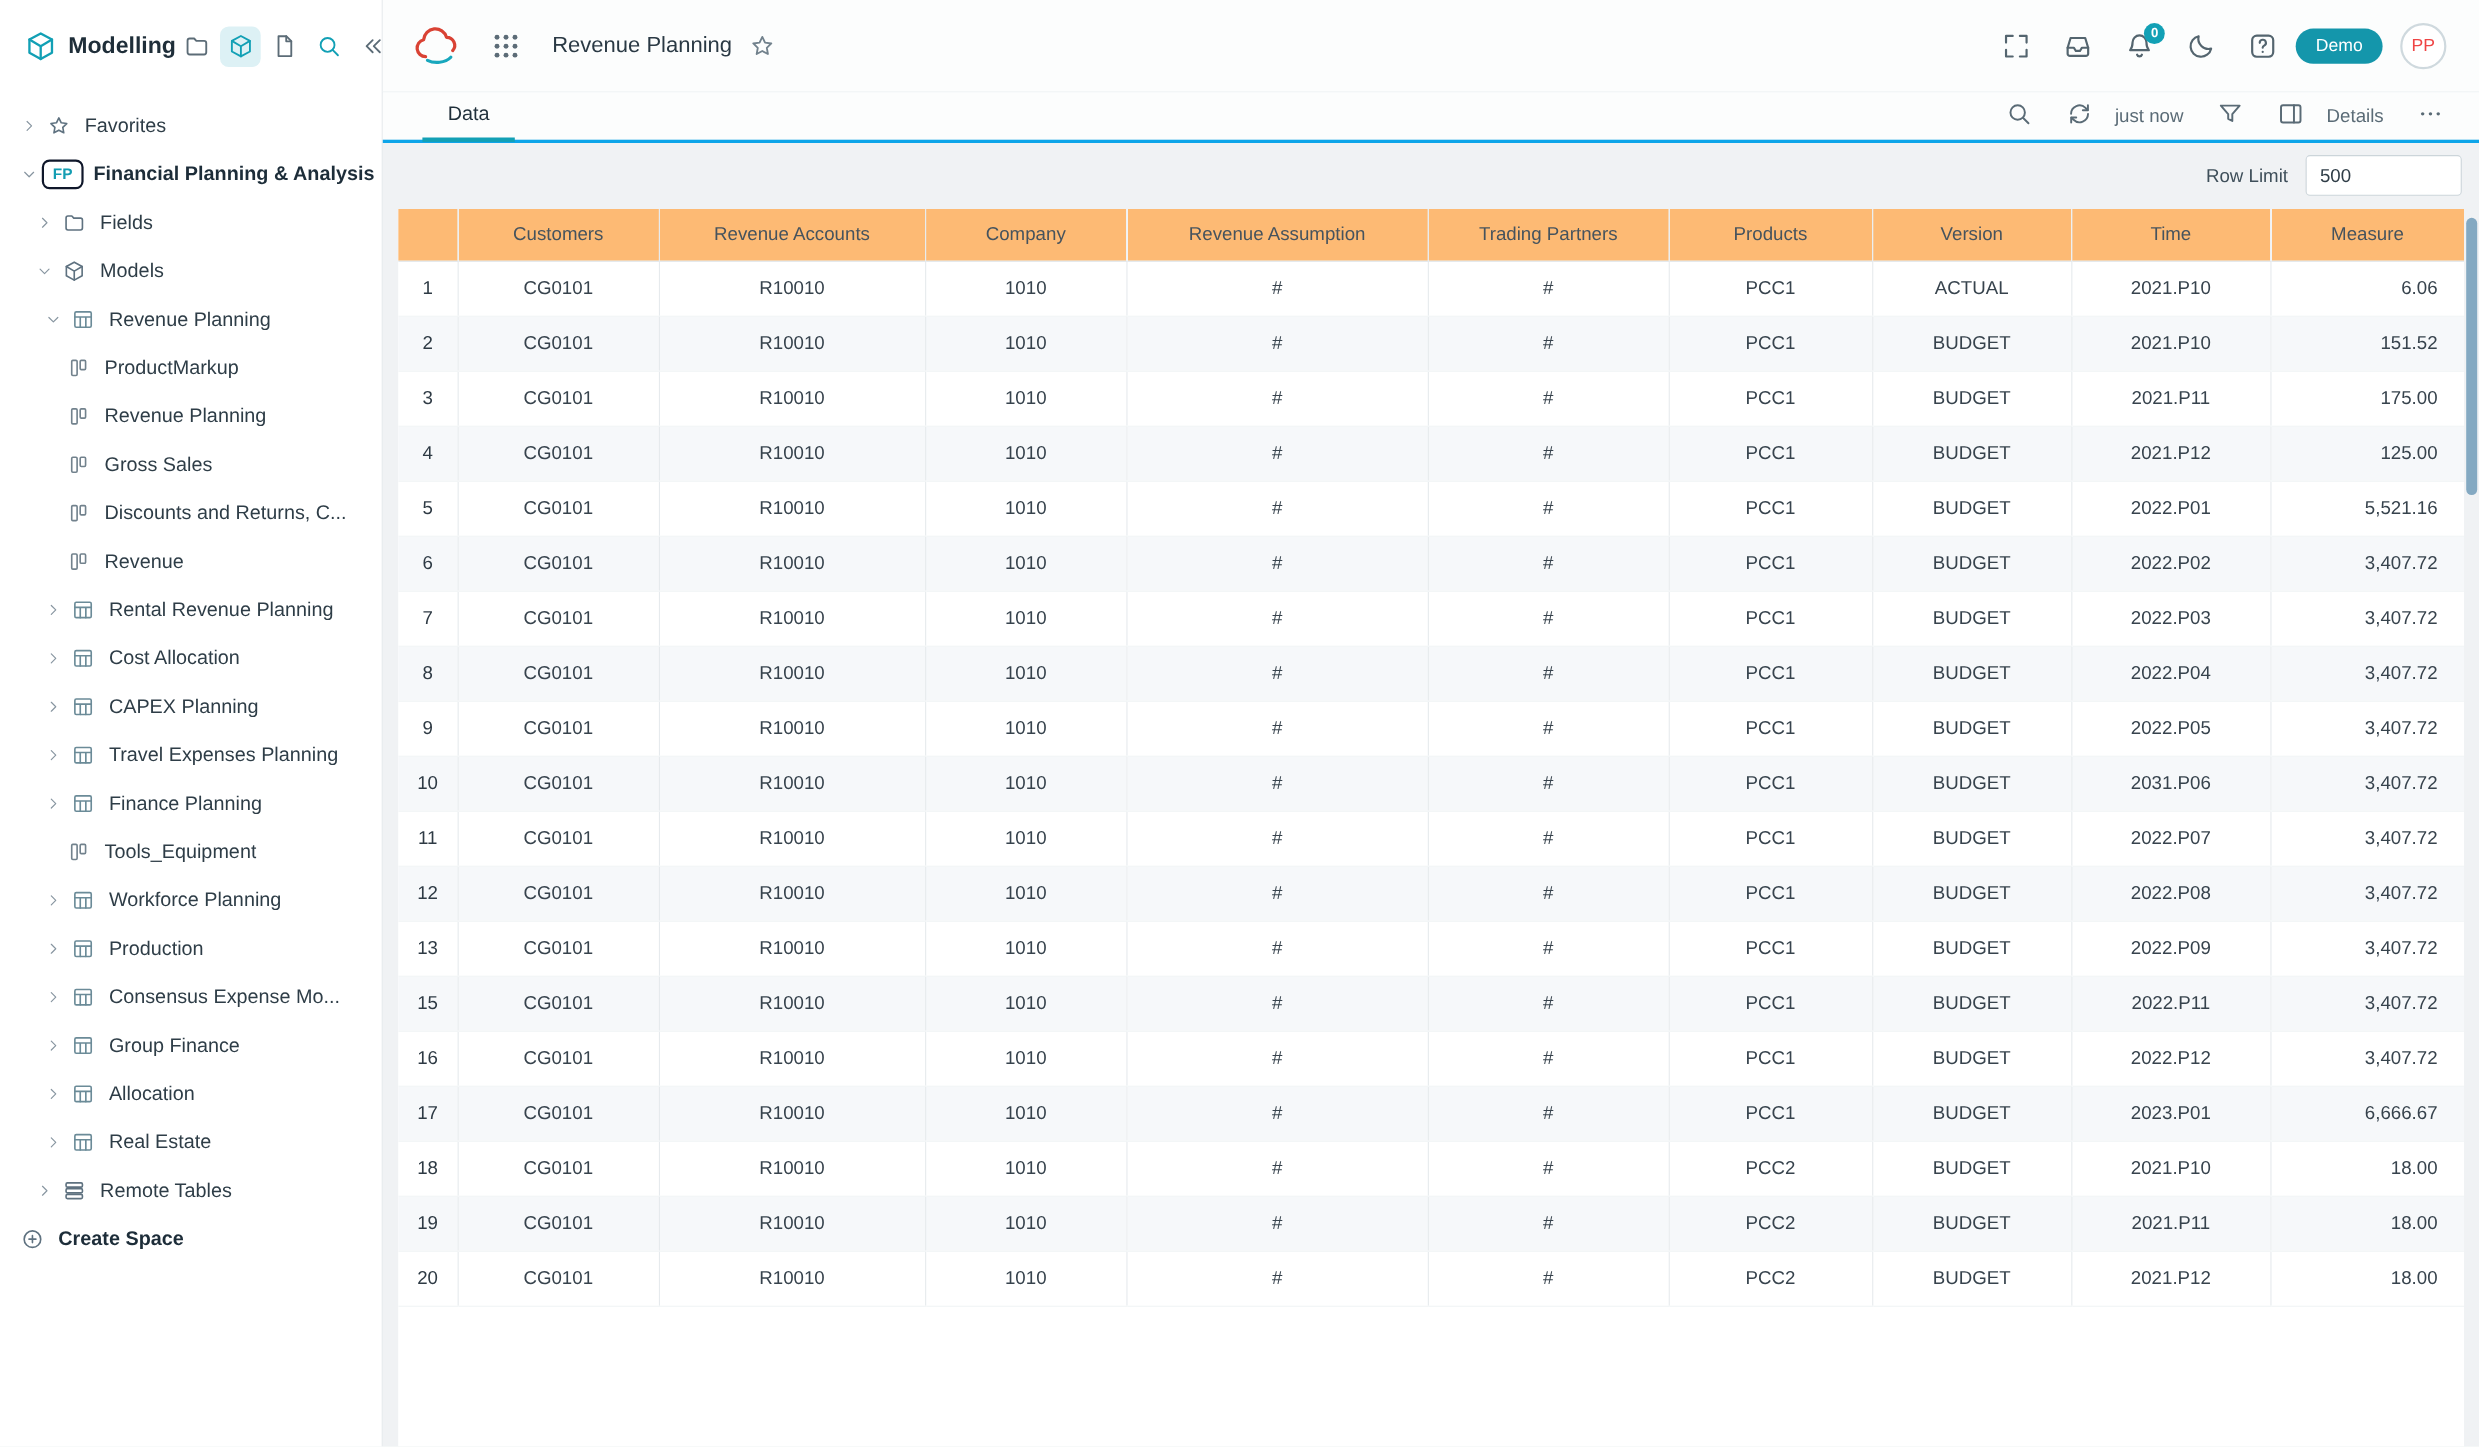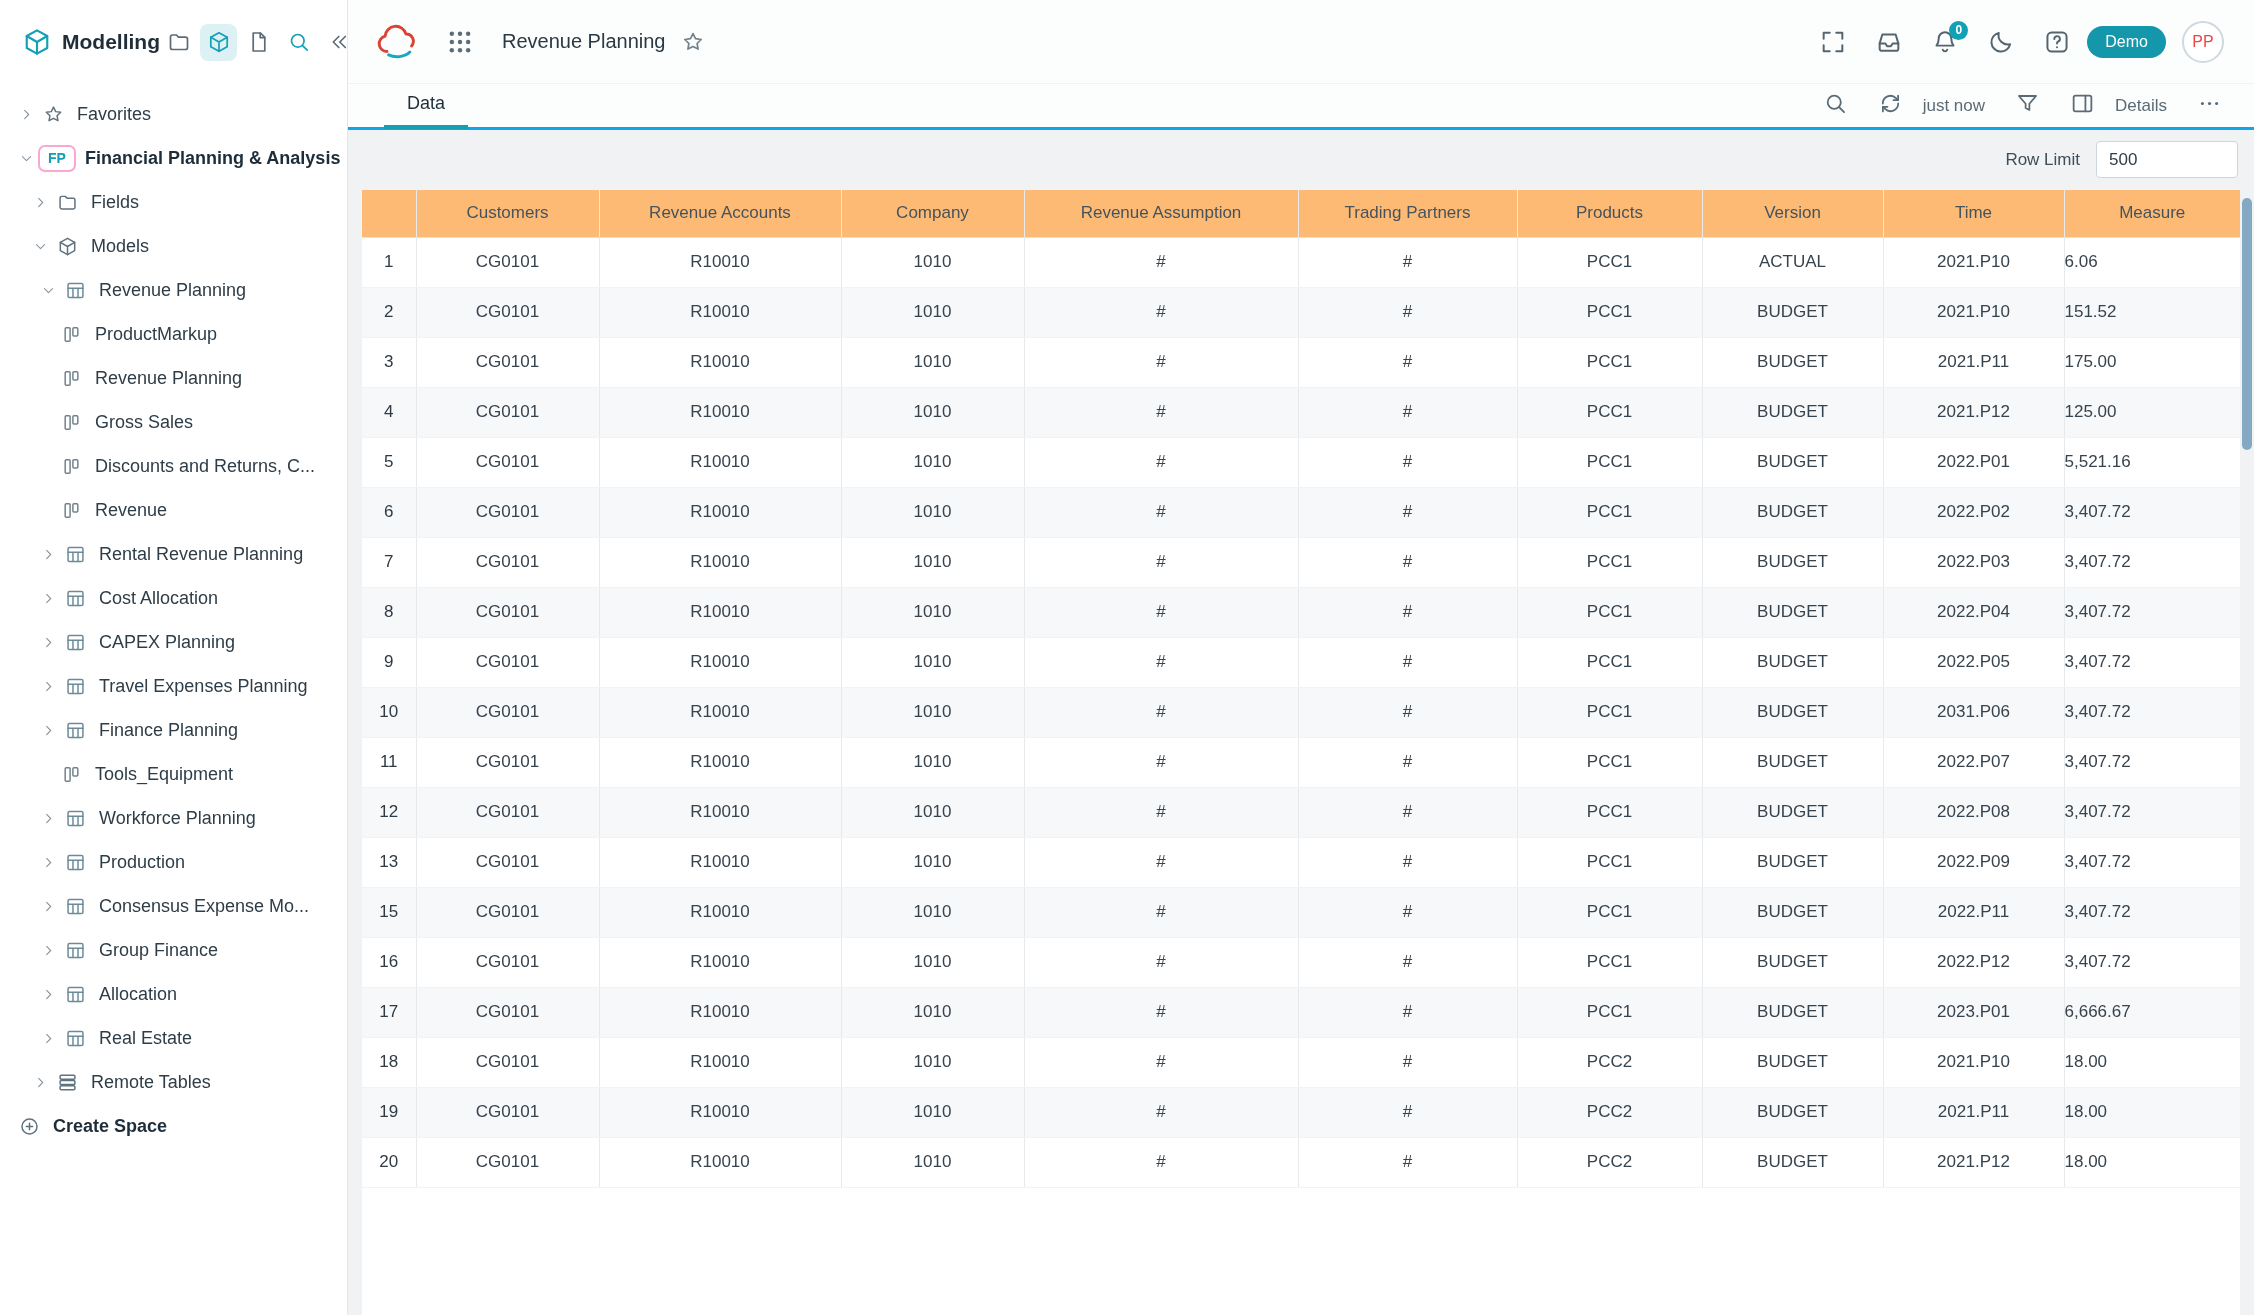--- a/index.html
+++ b/index.html
@@ -23,21 +23,21 @@
   .tree-item{height:44px;display:flex;align-items:center;font-size:18px;color:#2e3d47;white-space:nowrap;cursor:pointer}
   .tree-item .chev{width:24px;min-width:24px;display:flex;justify-content:center;color:#8795a0}
   .chev svg{width:15px;height:15px}
   .tree-icon{width:30px;min-width:30px;display:flex;justify-content:center;color:#5f7280}
   .tree-icon svg{width:21px;height:21px}
   .tree-icon.model{color:#6b8b98}
   .tree-icon.field{color:#72828d}
   .tree-label{margin-left:9px;overflow:hidden;text-overflow:ellipsis}
   .tree-item.bold .tree-label{font-weight:700;color:#1d2d39}
   .lvl1{padding-left:14px}.lvl2{padding-left:28px}.lvl3{padding-left:36px}.lvl4{padding-left:56px}
-  .fp-badge{width:38px;min-width:38px;height:27px;border:2px solid #f9a8d4;border-radius:7px;color:#139db2;background:#fff;
+  .fp-badge{width:38px;min-width:38px;height:27px;border:2px solid #0f172a;border-radius:7px;color:#139db2;background:#fff;
     font-size:14px;font-weight:700;display:flex;align-items:center;justify-content:center}
 
   
   .main{flex:1;display:flex;flex-direction:column;min-width:0}
   .header{height:84px;background:#fcfdfd;display:flex;align-items:center;padding:0 30px 0 26px;gap:16px;border-bottom:1px solid #f0f2f4}
   .logo{width:46px;height:38px}
   .logo svg{width:46px;height:38px}
   .grid-dots{width:28px;height:28px;color:#5c6c77;margin-left:10px;cursor:pointer}
   .grid-dots svg{width:28px;height:28px}
   .page-title{font-size:20px;color:#2a3944;margin-left:12px}
@@ -66,21 +66,21 @@
   .rowlimit-input{width:142px;height:37px;border:1px solid #ccd5da;border-radius:4px;background:#fff;font-size:17px;color:#2f3d47;
     padding:0 12px;font-family:inherit;outline:none}
   .table-wrap{position:absolute;left:14px;top:60px;right:14px;bottom:0;background:#fff;overflow:hidden}
   table{width:100%;border-collapse:collapse;table-layout:fixed}
   th{height:47px;font-size:17px;font-weight:500;color:#46535d;background:#fdba74;border-bottom:1px solid #dfe4e8;text-align:center}
   td{height:50px;font-size:17px;color:#37434d;text-align:center;border-bottom:1px solid #f1f4f6}
   td,th{border-left:1px solid #e6eaed;overflow:hidden;white-space:nowrap}
   td:first-child,th:first-child{border-left:none}
   tbody tr:nth-child(even) td{background:#f6f8fa}
   td.rownum{color:#2e3a44}
-  td.measure{text-align:left;padding-right:24px}
+  td.measure{text-align:right;padding-right:24px}
   .vscroll{position:absolute;right:0;top:60px;bottom:0;width:14px}
   .vscroll-thumb{position:absolute;left:2px;top:8px;width:10px;height:252px;border-radius:5px;background:#84a9c2}
 
   .bottom-bar{height:40px;background:#152a3b}
 </style>
 </head>
 <body>
 
 <div class="app">
   <div class="main-row">

